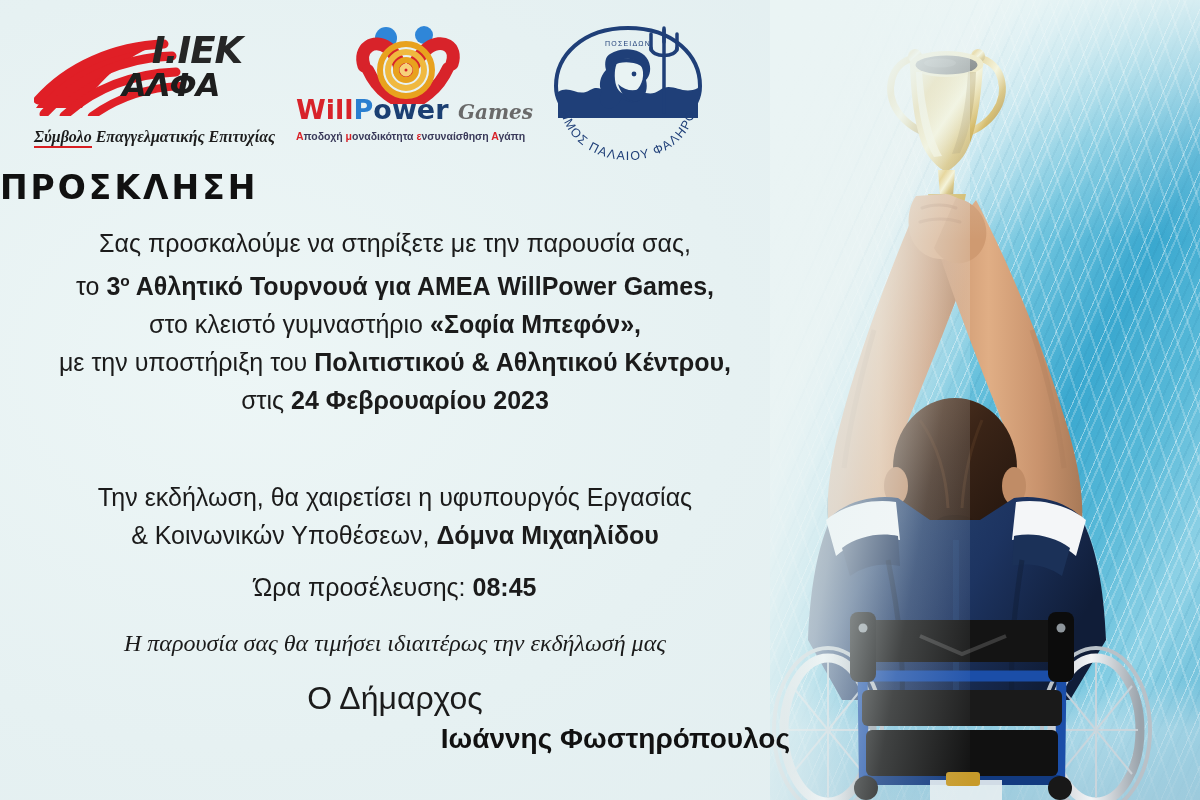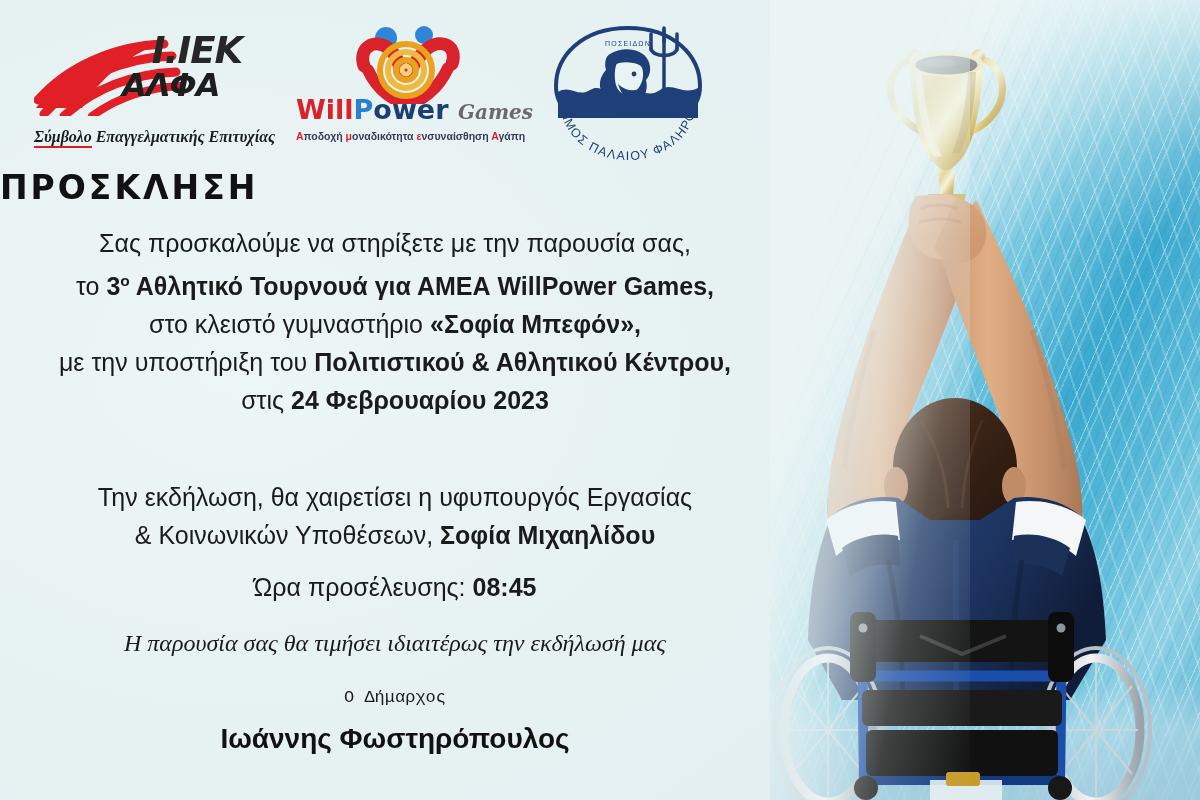--- a/index.html
+++ b/index.html
@@ -131,24 +131,24 @@
   #para-greet{top:478px;}
   #para-time{top:568px;}
   #para-thanks{top:625px;}
   #para-sign{top:678px;}
 
   .italic-line{
     font-family:"Liberation Serif", serif;font-style:italic;
     font-size:24px;line-height:36px;color:#1b1b1b;white-space:nowrap;
   }
   .sign-role{
-    font-family:Liberation Mono, monospace;font-size:17px;line-height:40px;color:#1b1b1b;
+    font-family:Liberation Sans, sans-serif;font-size:32px;line-height:40px;color:#1b1b1b;
   }
   .sign-name{
-    font-family:"Liberation Sans", sans-serif;font-weight:bold;font-size:28px;line-height:42px;color:#111;
+    font-family:"Liberation Sans", sans-serif;font-weight:bold;font-size:28px;line-height:42px;color:#111;text-align:right;
   }
 </style>
 </head>
 <body>
 
 <div id="poster">
 
   <div class="photo-panel">
     <div class="photo-bg"></div>
     <div class="streaks"></div>
@@ -401,21 +401,21 @@
     <div class="para" id="para-main">
         <div class="body-line"><span>Σας προσκαλούμε να στηρίξετε με την παρουσία σας,</span></div>
         <div class="body-line"><span>το </span><b>3<sup style="font-size:.62em;vertical-align:super">ο</sup> Αθλητικό Τουρνουά για ΑΜΕΑ WillPower Games,</b></div>
         <div class="body-line"><span>στο κλειστό γυμναστήριο </span><b>«Σοφία Μπεφόν»,</b></div>
         <div class="body-line"><span>με την υποστήριξη του </span><b>Πολιτιστικού &amp; Αθλητικού Κέντρου,</b></div>
         <div class="body-line"><span>στις </span><b>24 Φεβρουαρίου 2023</b></div>
       </div>
 
     <div class="para" id="para-greet">
         <div class="body-line"><span>Την εκδήλωση, θα χαιρετίσει η υφυπουργός Εργασίας</span></div>
-        <div class="body-line"><span>&amp; Κοινωνικών Υποθέσεων, </span><b>Σοφία Μιχαηλίδου</b></div>
+        <div class="body-line"><span>&amp; Κοινωνικών Υποθέσεων, </span><b>Δόμνα Μιχαηλίδου</b></div>
       </div>
 
     <div class="para" id="para-time">
       <span class="body-line"><span>Ώρα προσέλευσης: </span><b>08:45</b></span>
     </div>
 
     <div class="para" id="para-thanks">
       <span class="italic-line">Η παρουσία σας θα τιμήσει ιδιαιτέρως την εκδήλωσή μας</span>
     </div>
 

